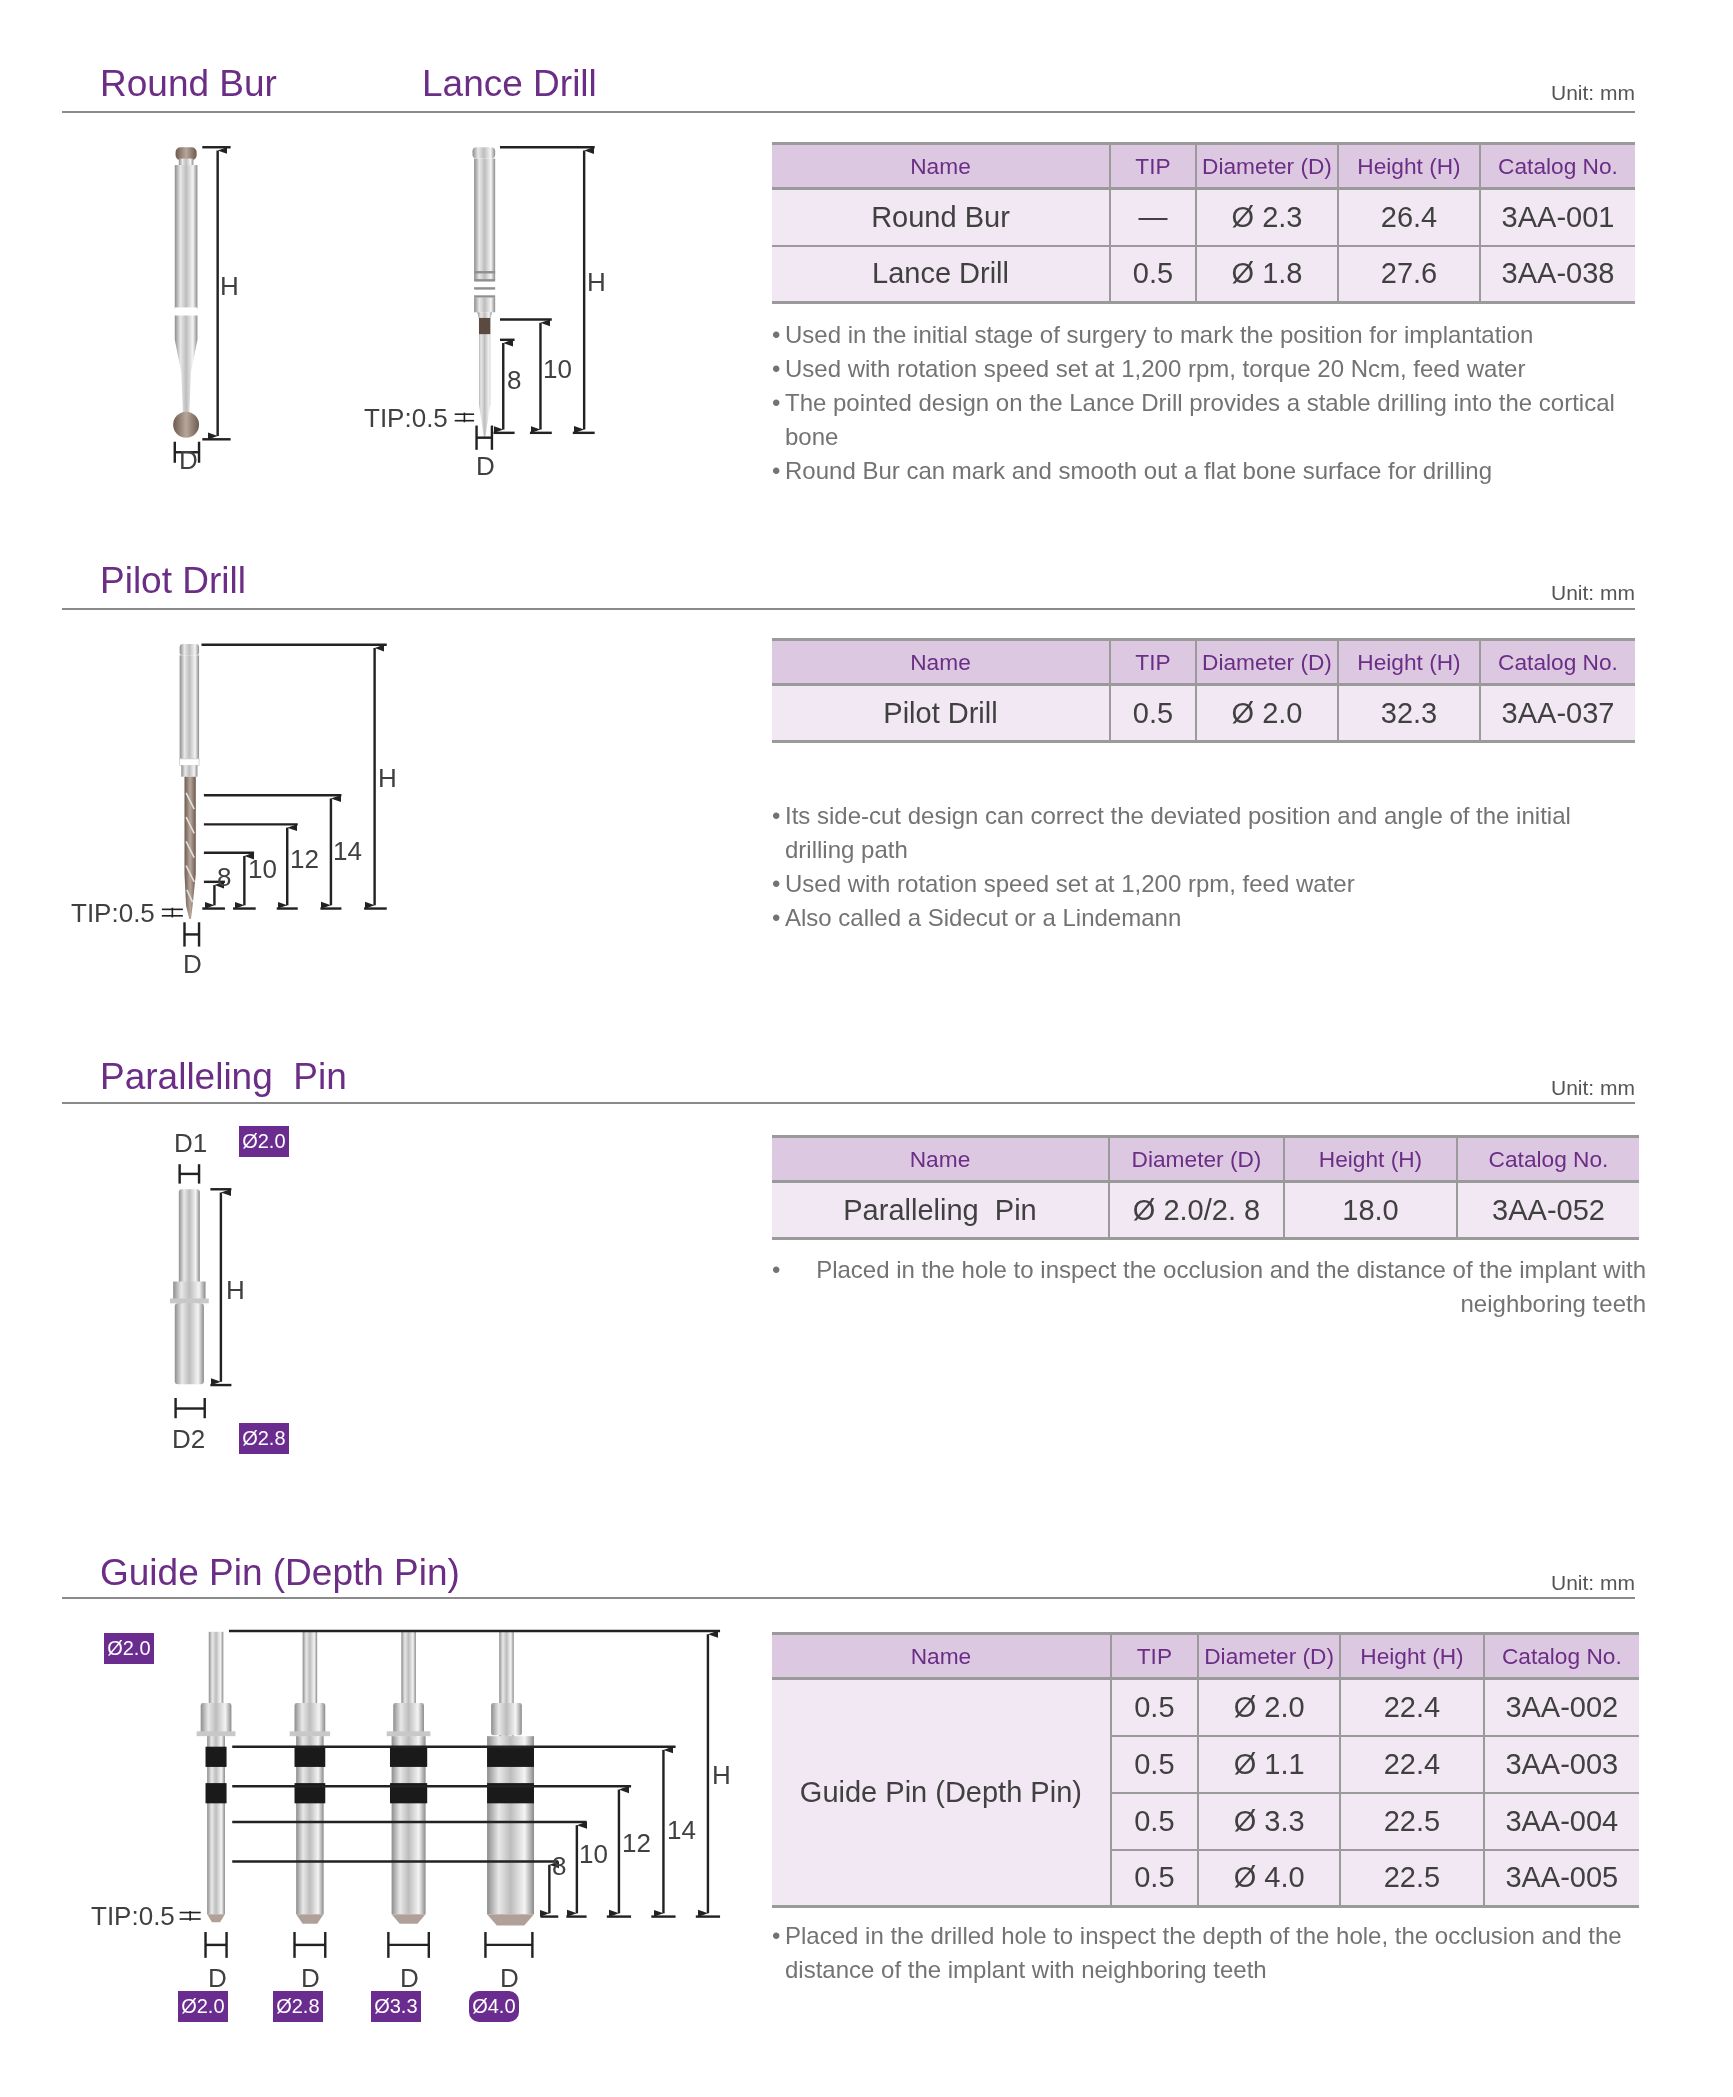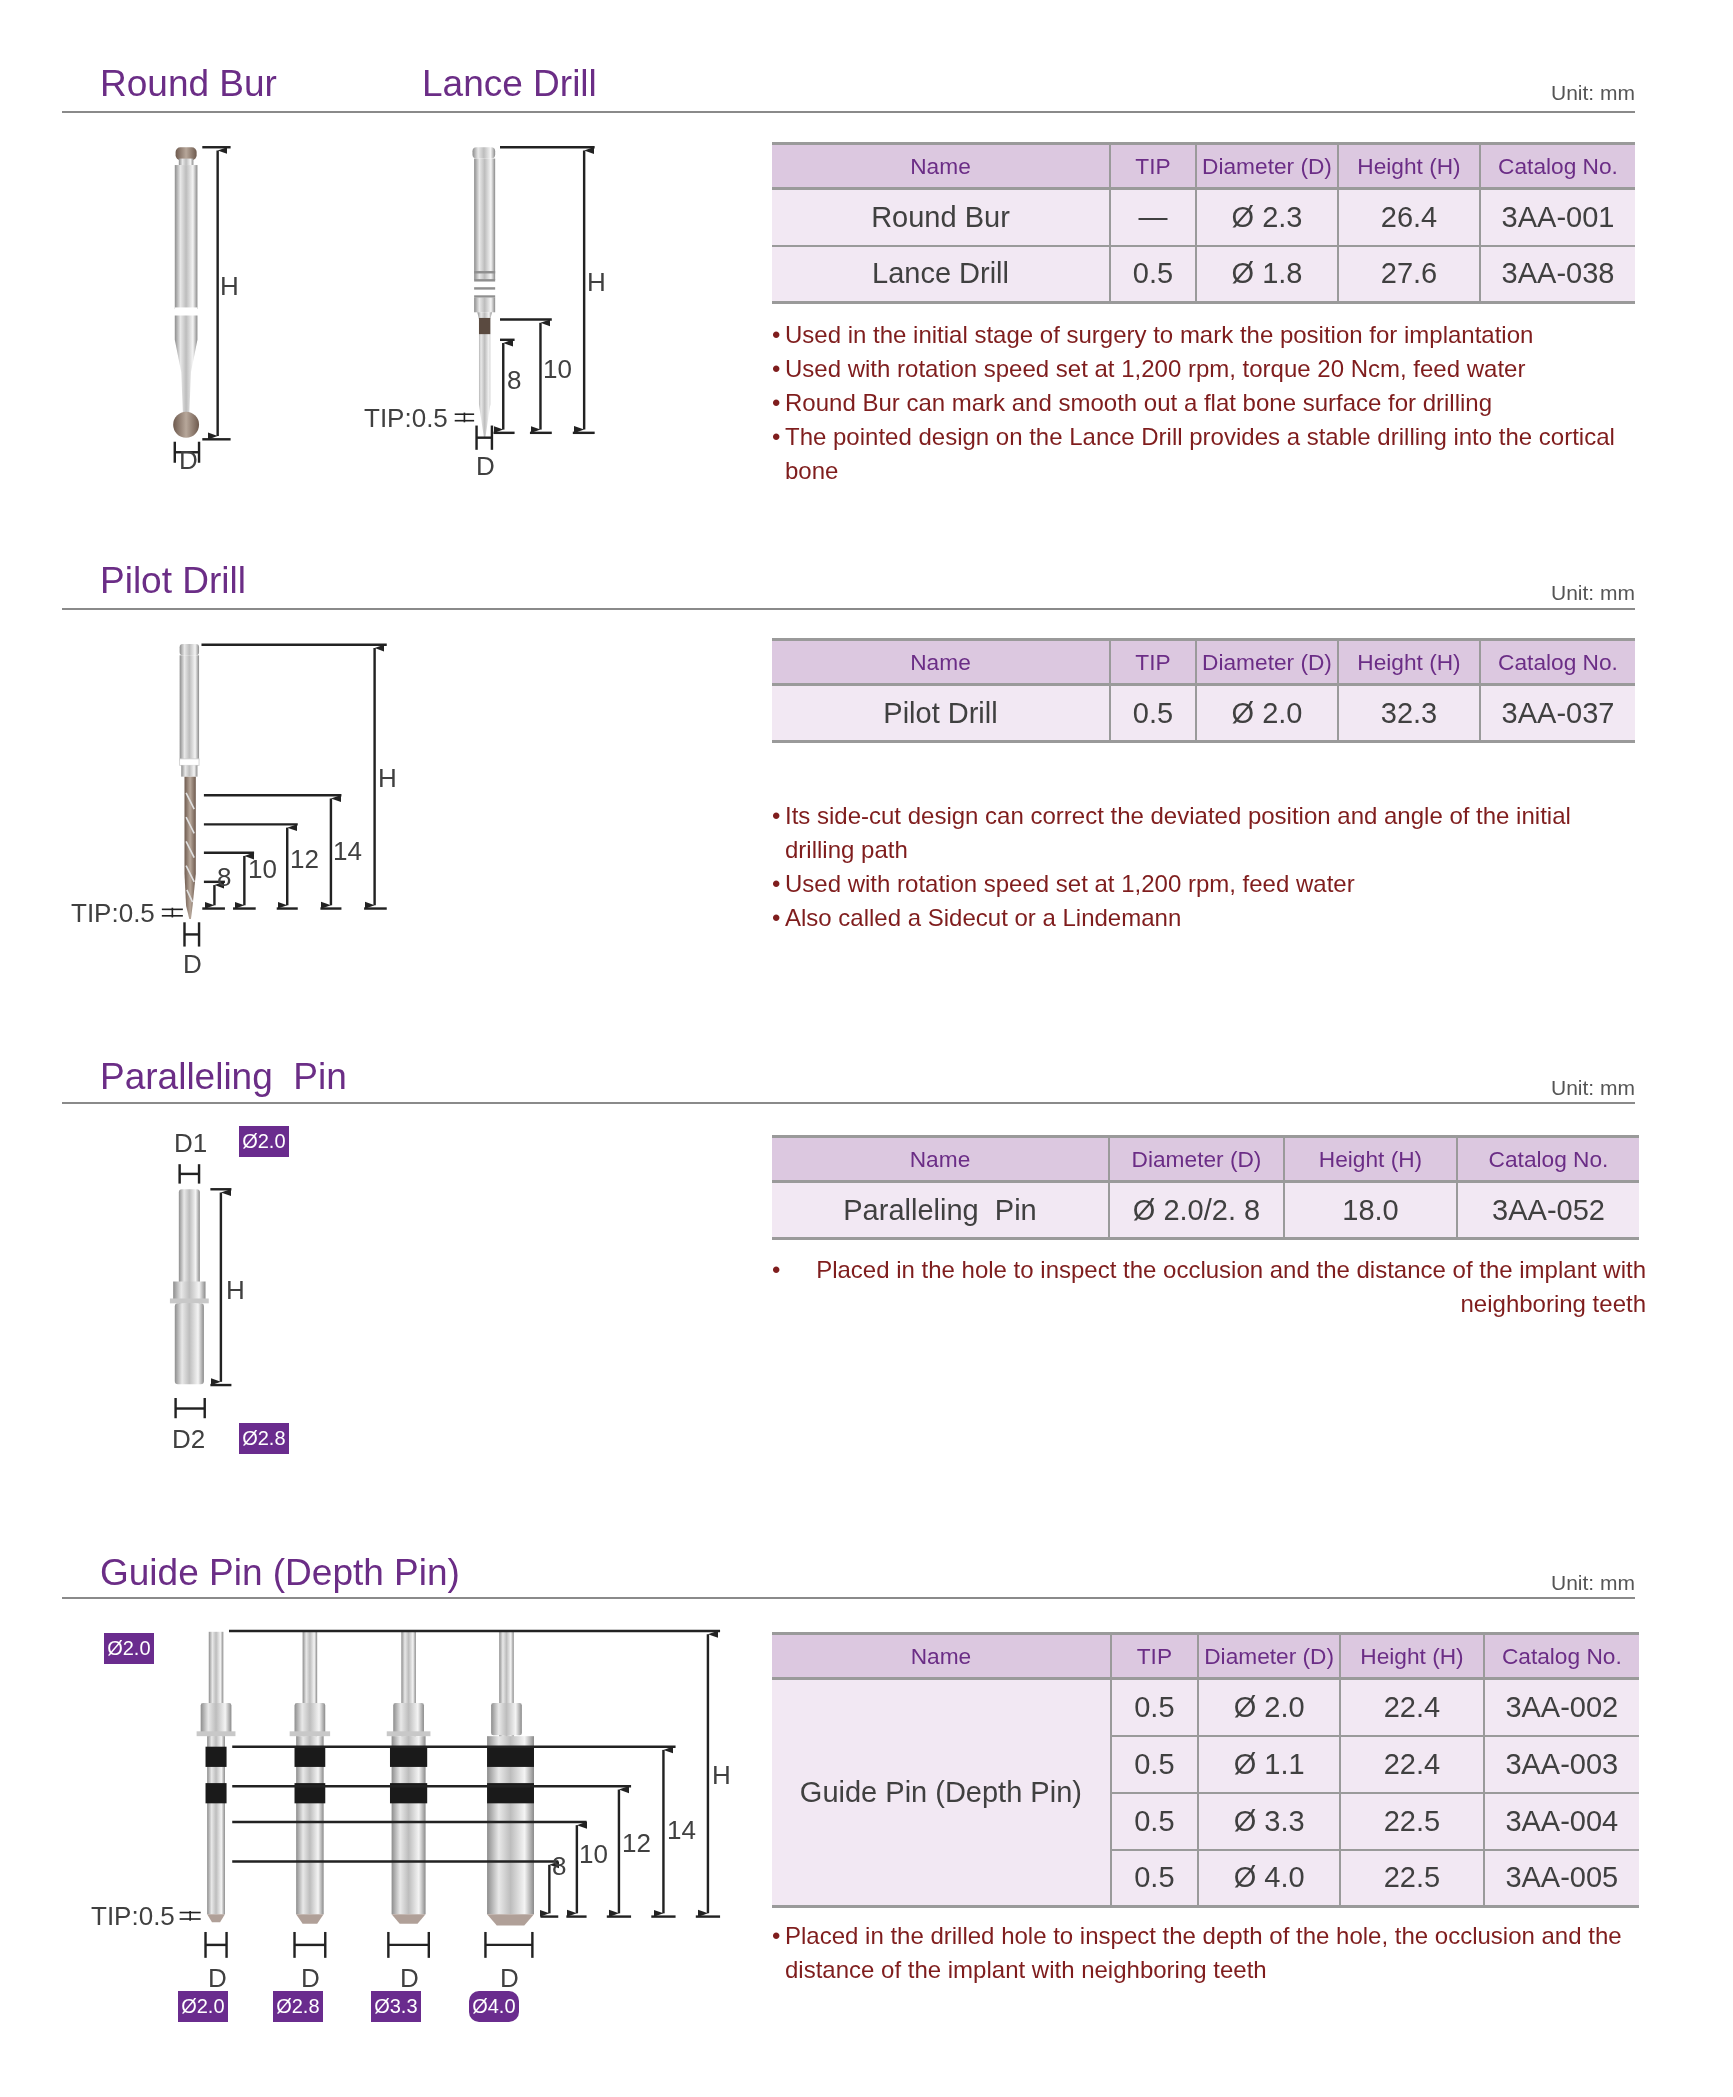--- a/index.html
+++ b/index.html
@@ -10,21 +10,21 @@
   .unit { position: absolute; right: 98px; font-size: 21px; color: #555; }
   table.spec { position: absolute; left: 772px; border-collapse: collapse; table-layout: fixed;
                border-top: 3.2px solid #9a9a9a; border-bottom: 3.2px solid #9a9a9a; }
   table.spec th { background: #dcc8e0; color: #6b2d86; font-weight: normal; font-size: 22.7px;
                   height: 42px; border-left: 2.4px solid #9a9a9a; border-bottom: 3.2px solid #9a9a9a; padding: 0; white-space: nowrap; }
   table.spec td { background: #f2e8f3; color: #404040; font-size: 29px; text-align: center;
                   border-left: 2.4px solid #9a9a9a; border-top: 2.4px solid #9a9a9a; padding: 0; white-space: nowrap; }
   table.spec th:first-child, table.spec td.first { border-left: none; }
   table.spec td.name { font-size: 29px; }
   ul.notes { position: absolute; left: 772px; width: 882px; margin: 0; padding: 0; list-style: none;
-             font-size: 24px; line-height: 34px; color: #7f1d1d; }
+             font-size: 24px; line-height: 34px; color: #737373; }
   ul.notes li { position: relative; padding-left: 13px; }
   ul.notes li::before { content: "\2022"; position: absolute; left: 0; top: 0; }
   .tag { position: absolute; background: #6a2c8e; color: #fff; font-size: 20px; line-height: 31px;
          padding: 0 3.2px; white-space: nowrap; }
   .lbl { position: absolute; font-size: 26px; color: #404040; line-height: 1; white-space: nowrap; }
   svg.draw { position: absolute; left: 0; top: 0; overflow: visible; }
 </style>
 </head>
 <body>
 
@@ -144,22 +144,22 @@
       <td>Ø 1.8</td>
       <td>27.6</td>
       <td>3AA-038</td>
     </tr>
   </tbody>
 </table>
 
 <ul class="notes" style="top:318px;">
   <li>Used in the initial stage of surgery to mark the position for implantation</li>
   <li>Used with rotation speed set at 1,200 rpm, torque 20 Ncm, feed water</li>
+  <li>The pointed design on the Lance Drill provides a stable drilling into the cortical bone</li>
   <li>Round Bur can mark and smooth out a flat bone surface for drilling</li>
-  <li>The pointed design on the Lance Drill provides a stable drilling into the cortical bone</li>
 </ul>
 
 <div class="sec-title" style="left:100px; top:562px;">Pilot Drill</div>
 <div class="unit" style="top:581px;">Unit: mm</div>
 <div class="divider" style="top:608px;"></div>
 
 <svg class="draw" width="1733" height="2097" viewBox="0 0 2142 2592">
   <g>
     <rect x="222" y="796" width="24" height="14" rx="4" fill="url(#metal)"></rect>
     <rect x="222" y="810" width="24" height="130" fill="url(#metal)"></rect>

